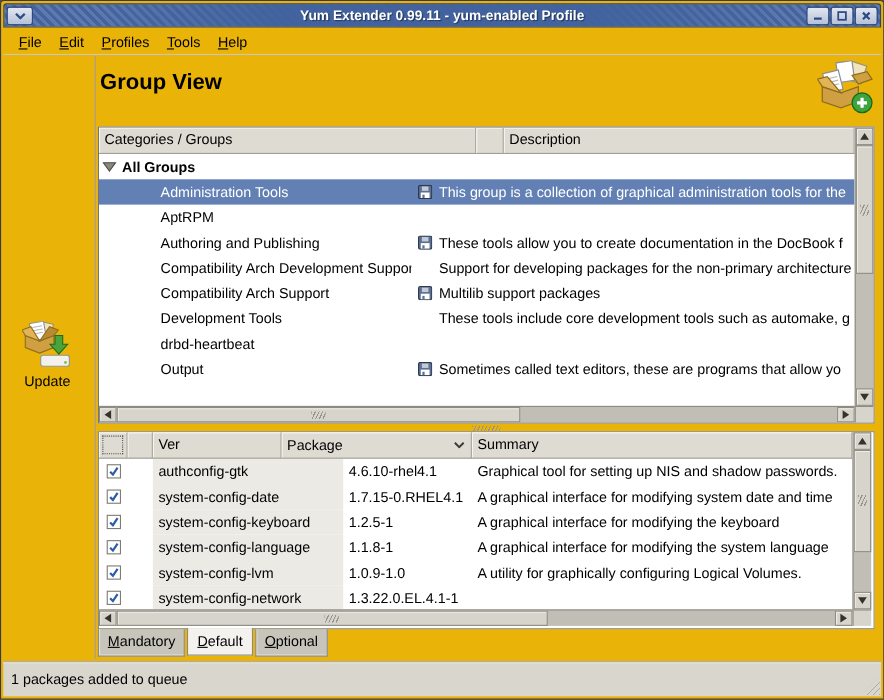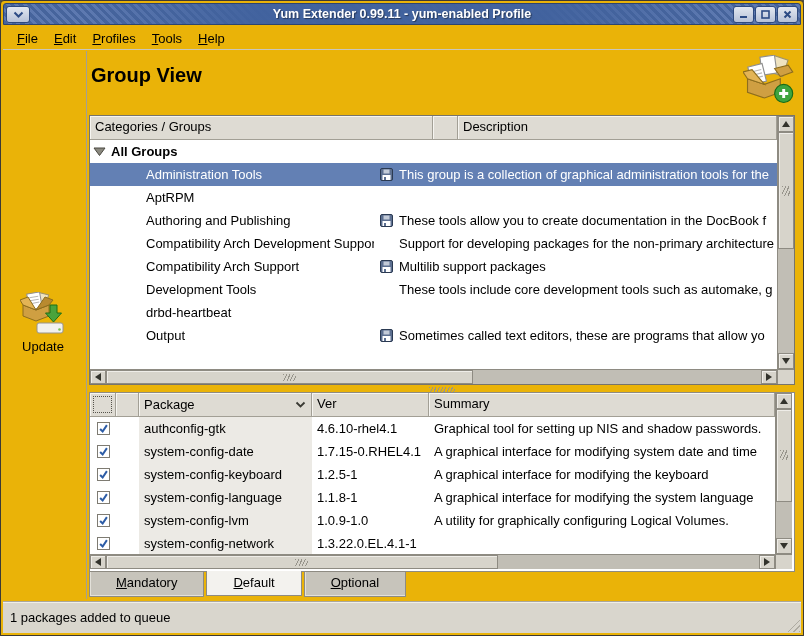--- a/index.html
+++ b/index.html
@@ -124,21 +124,21 @@
   
   .splitter { position: absolute; left: 0; top: 335px; width: 706px; height: 6px; display: flex; align-items: center; justify-content: center; }
   .splitter .grip-h { width: 26px; height: 5px; }
 
   
   .notebook { position: absolute; left: 0; top: 341px; width: 706px; height: 180px; border: 1px solid #8e8b82; background: #d9d6cd; }
   .pkg-frame { position: absolute; left: 0px; top: 0px; width: 704px; height: 178px; display: grid; grid-template-columns: 685px 17px; grid-template-rows: 161px 15px; border: 0; }
   .p-c-cb { width: 26px; } .p-c-sp { width: 23px; } .p-c-pkg { width: 173px; } .p-c-ver { width: 117px; } .p-c-sum { flex: 1; }
   .tabs { position: absolute; left: 0; top: 521px; height: 25px; display: flex; }
   .tab {
-    margin-right: 2px; padding: 0 26px; line-height: 21px; font-size: 13px;
+    margin-right: 2px; padding: 0 8px; line-height: 21px; font-size: 13px;
     background: #c7c4bb; border: 1px solid #8e8b82; border-top: none;
     box-shadow: inset 1px -1px 0 #e3e1da;
   }
   .tab.active { background: #f3f2ee; position: relative; top: -1px; line-height: 23px; z-index: 2; box-shadow: none; }
 
   
   .statusbar {
     position: absolute; left: 2px; right: 2px; bottom: 2px; height: 32px;
     border-top: 1px solid #aaa79d; box-shadow: inset 0 1px 0 #f0efe9;
     background: #d9d6cd; display: flex; align-items: center; padding-left: 7px; font-size: 13px;
@@ -510,27 +510,27 @@
       </div>
 
     <div class="notebook">
       <div class="scrollframe pkg-frame">
         <div class="view">
           <div class="pkg-header">
             <div class="th p-c-cb">
                 <span class="focus-dots"></span>
               </div>
             <div class="th p-c-sp"></div>
+            <div class="th p-c-ver">Ver</div>
             <div class="th p-c-pkg c-pkg">
               <span>Package</span>
               <svg width="11" height="7" viewBox="0 0 11 7">
                   <polyline points="1.5,1.5 5.5,5.5 9.5,1.5" fill="none" stroke="#3a3a33" stroke-width="1.8"></polyline>
                 </svg>
             </div>
-            <div class="th p-c-ver">Ver</div>
             <div class="th p-c-sum">Summary</div>
           </div>
           <div class="pkg-body" id="pkg-rows">
   <div class="p-row">
     <div class="cell-cb">
       <span class="cb">
         <svg width="11" height="11" viewBox="0 0 13 13">
                       <polyline points="2.5,7 5.5,10 10.5,2.5" fill="none" stroke="#2d5ca6" stroke-width="2.4"></polyline>
                     </svg>
       </span>

